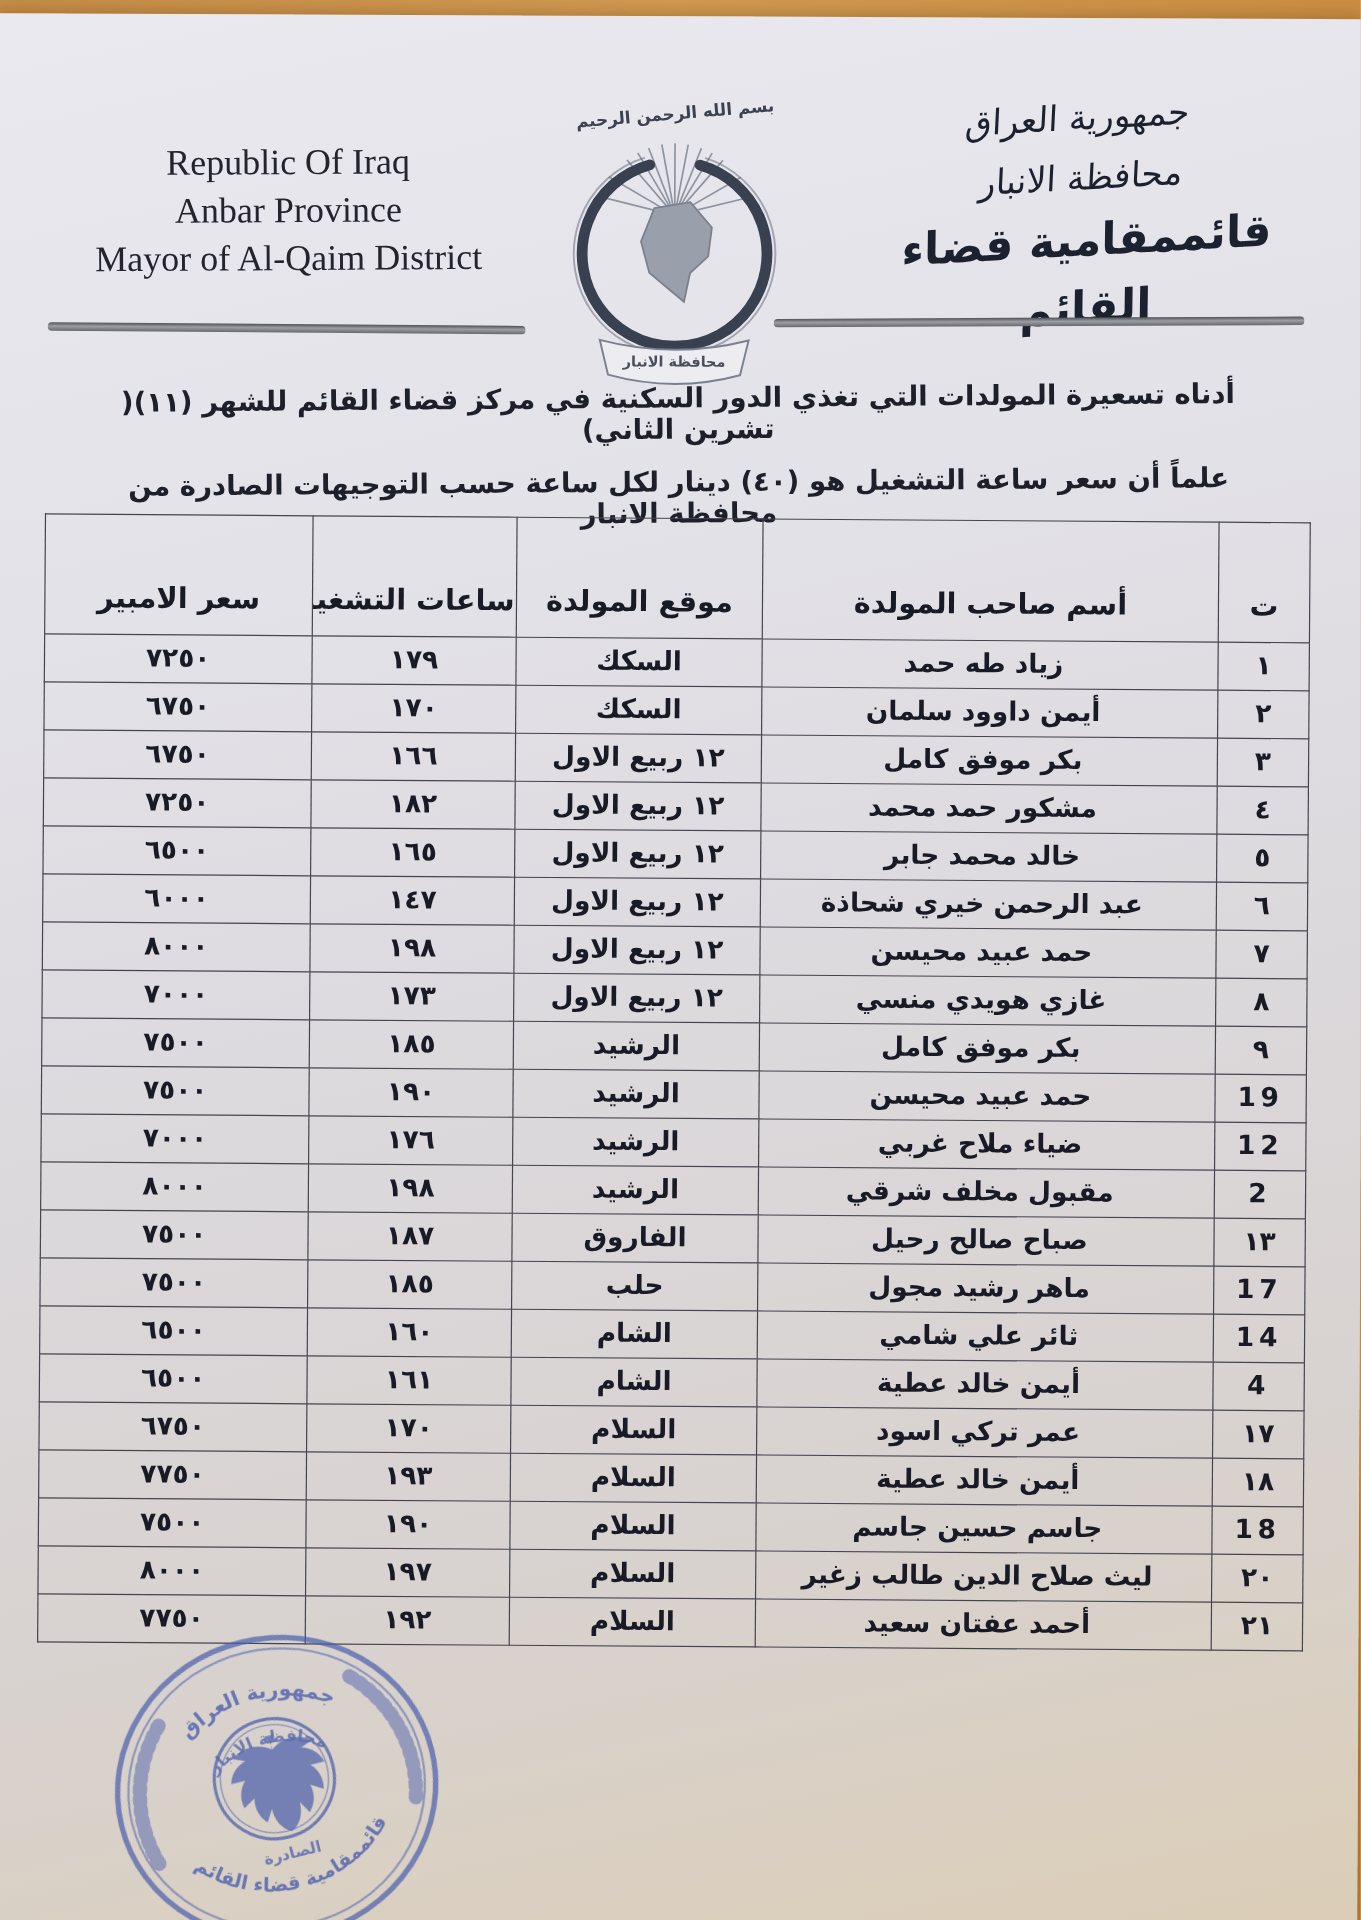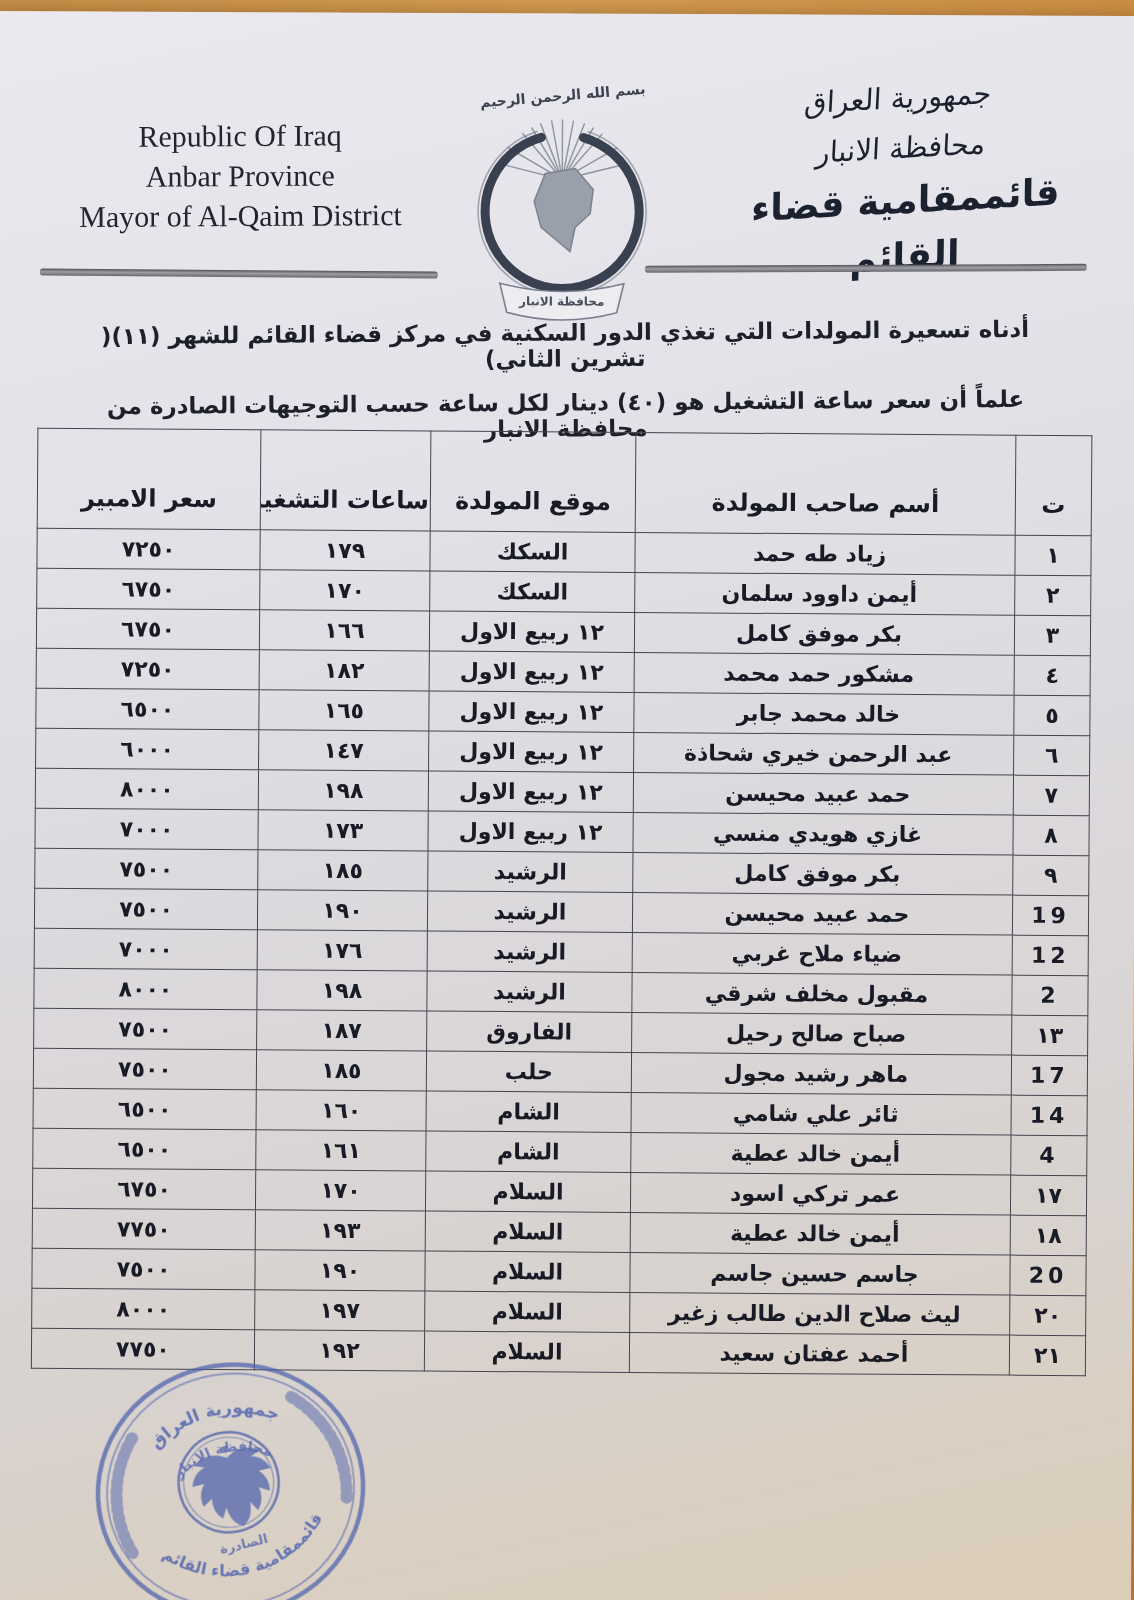--- a/index.html
+++ b/index.html
@@ -259,21 +259,21 @@
           <td class="c-price">٦٧٥٠</td>
         </tr>
         <tr>
           <td class="c-no">١٨</td>
           <td class="c-name">أيمن خالد عطية</td>
           <td class="c-location">السلام</td>
           <td class="c-hours">١٩٣</td>
           <td class="c-price">٧٧٥٠</td>
         </tr>
         <tr>
-          <td class="c-no">20</td>
+          <td class="c-no">18</td>
           <td class="c-name">جاسم حسين جاسم</td>
           <td class="c-location">السلام</td>
           <td class="c-hours">١٩٠</td>
           <td class="c-price">٧٥٠٠</td>
         </tr>
         <tr>
           <td class="c-no">٢٠</td>
           <td class="c-name">ليث صلاح الدين طالب زغير</td>
           <td class="c-location">السلام</td>
           <td class="c-hours">١٩٧</td>

